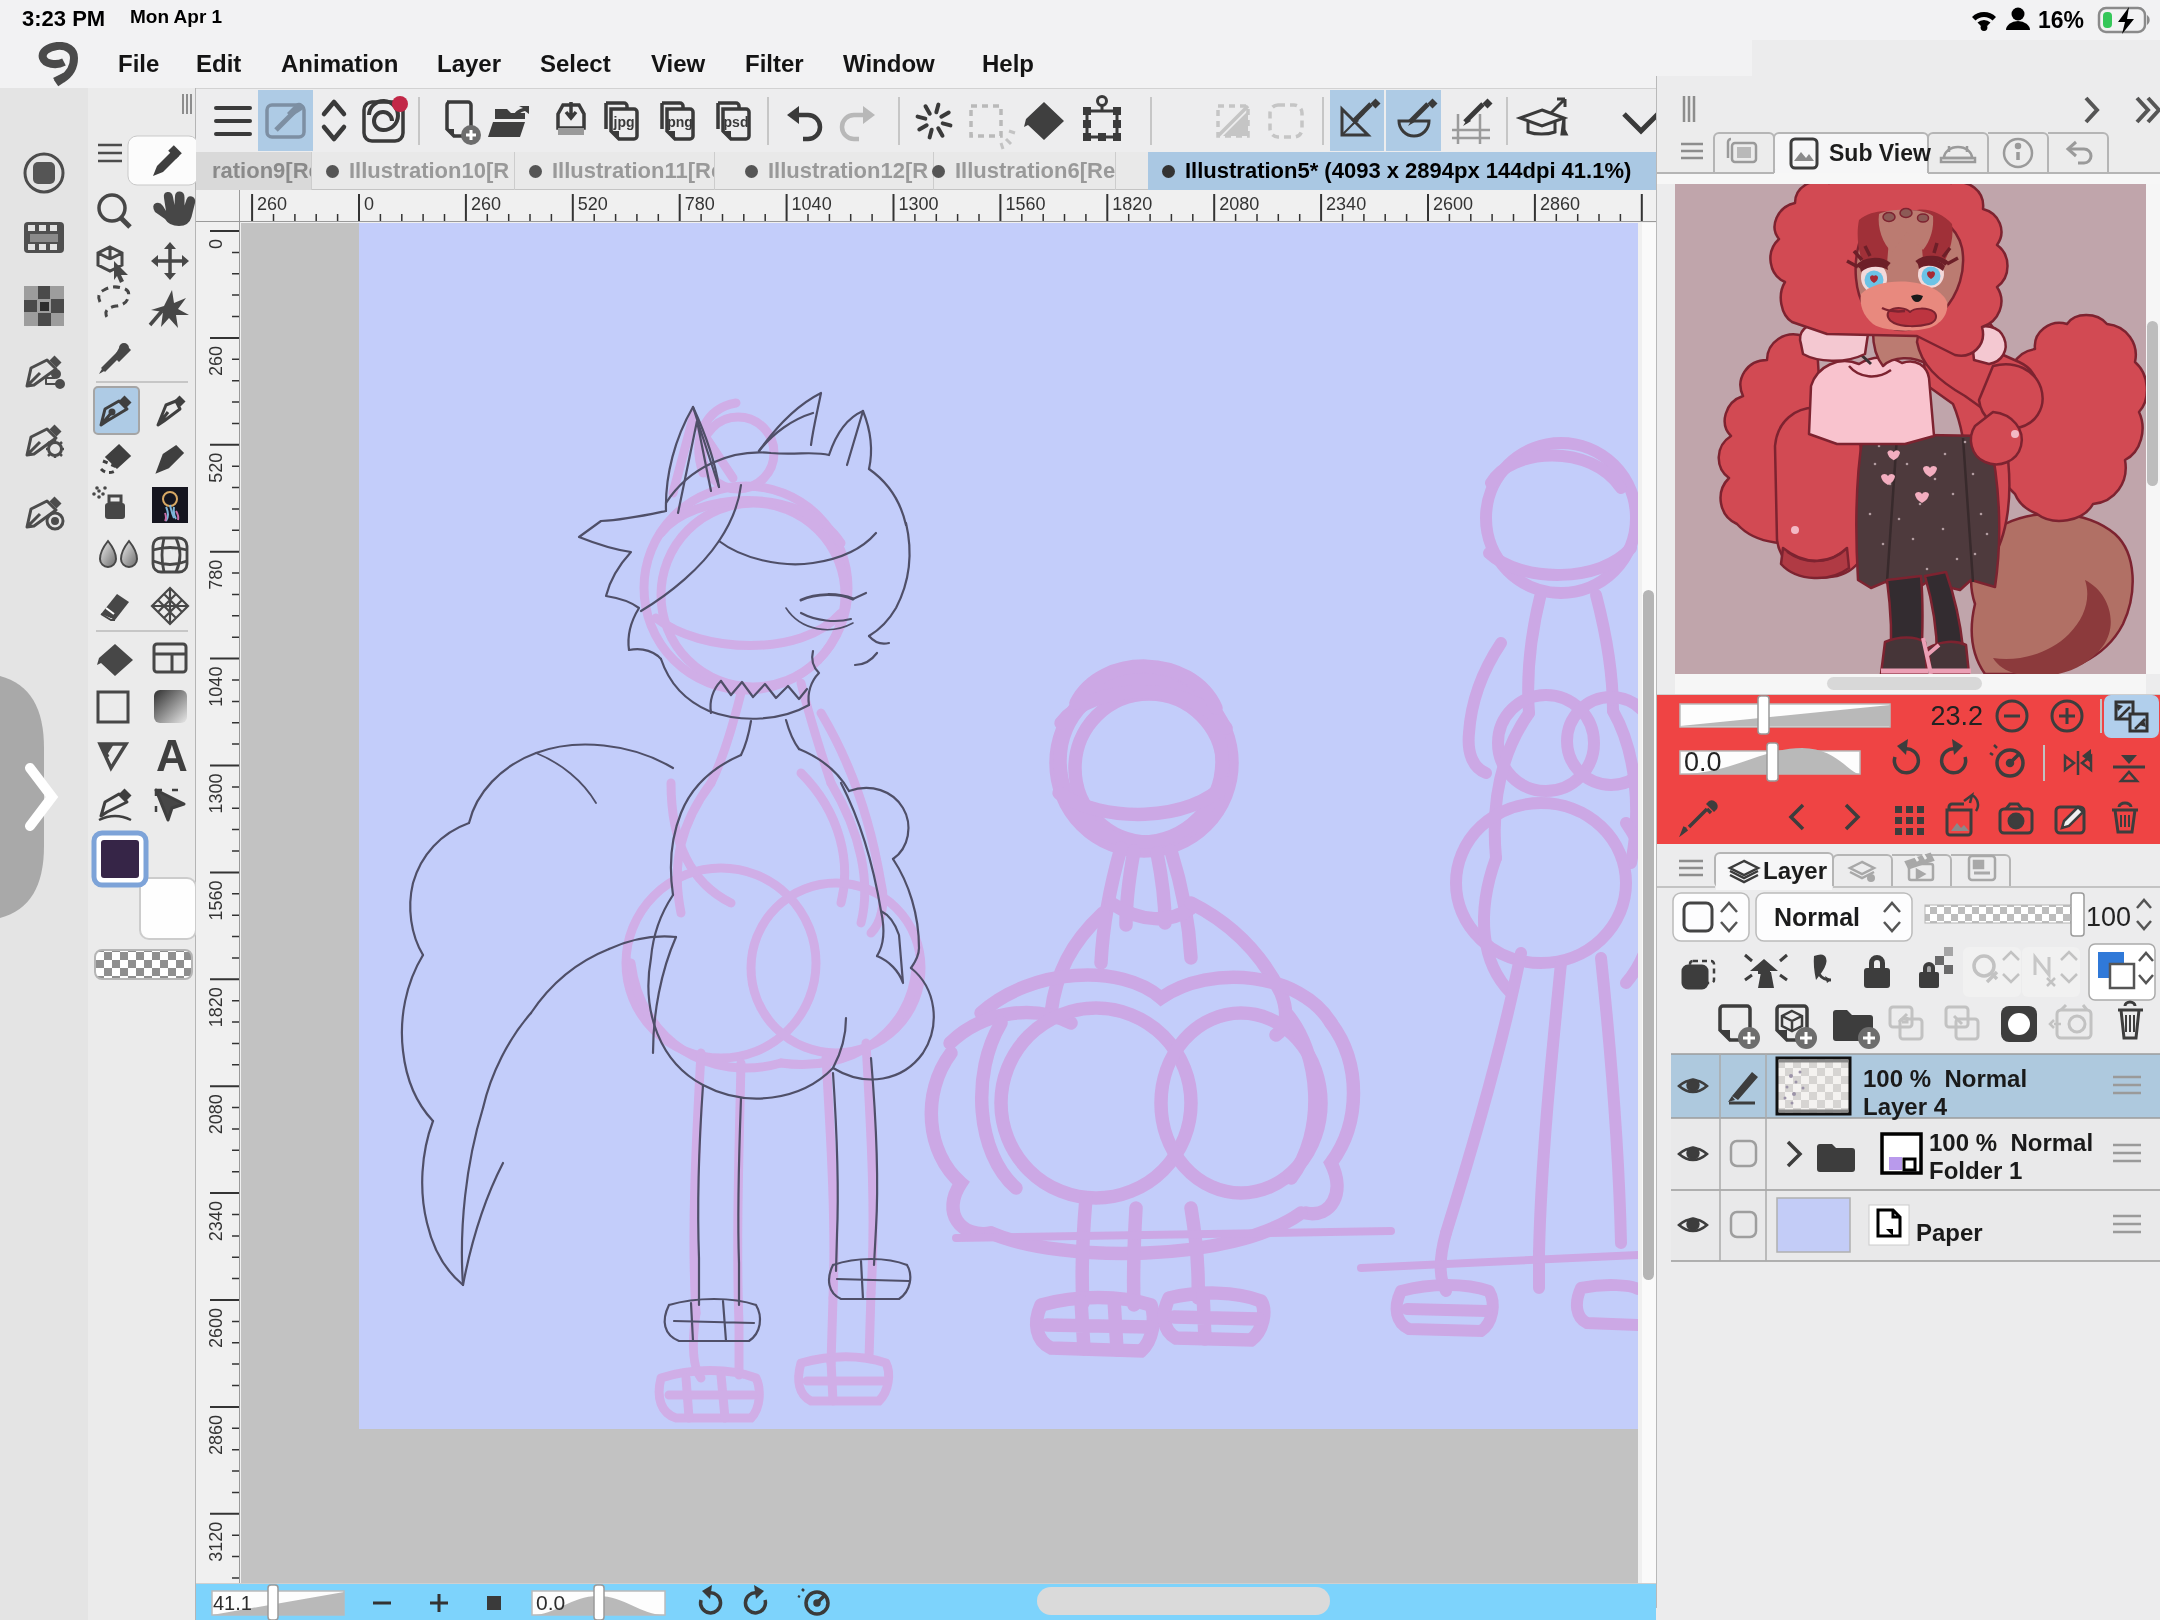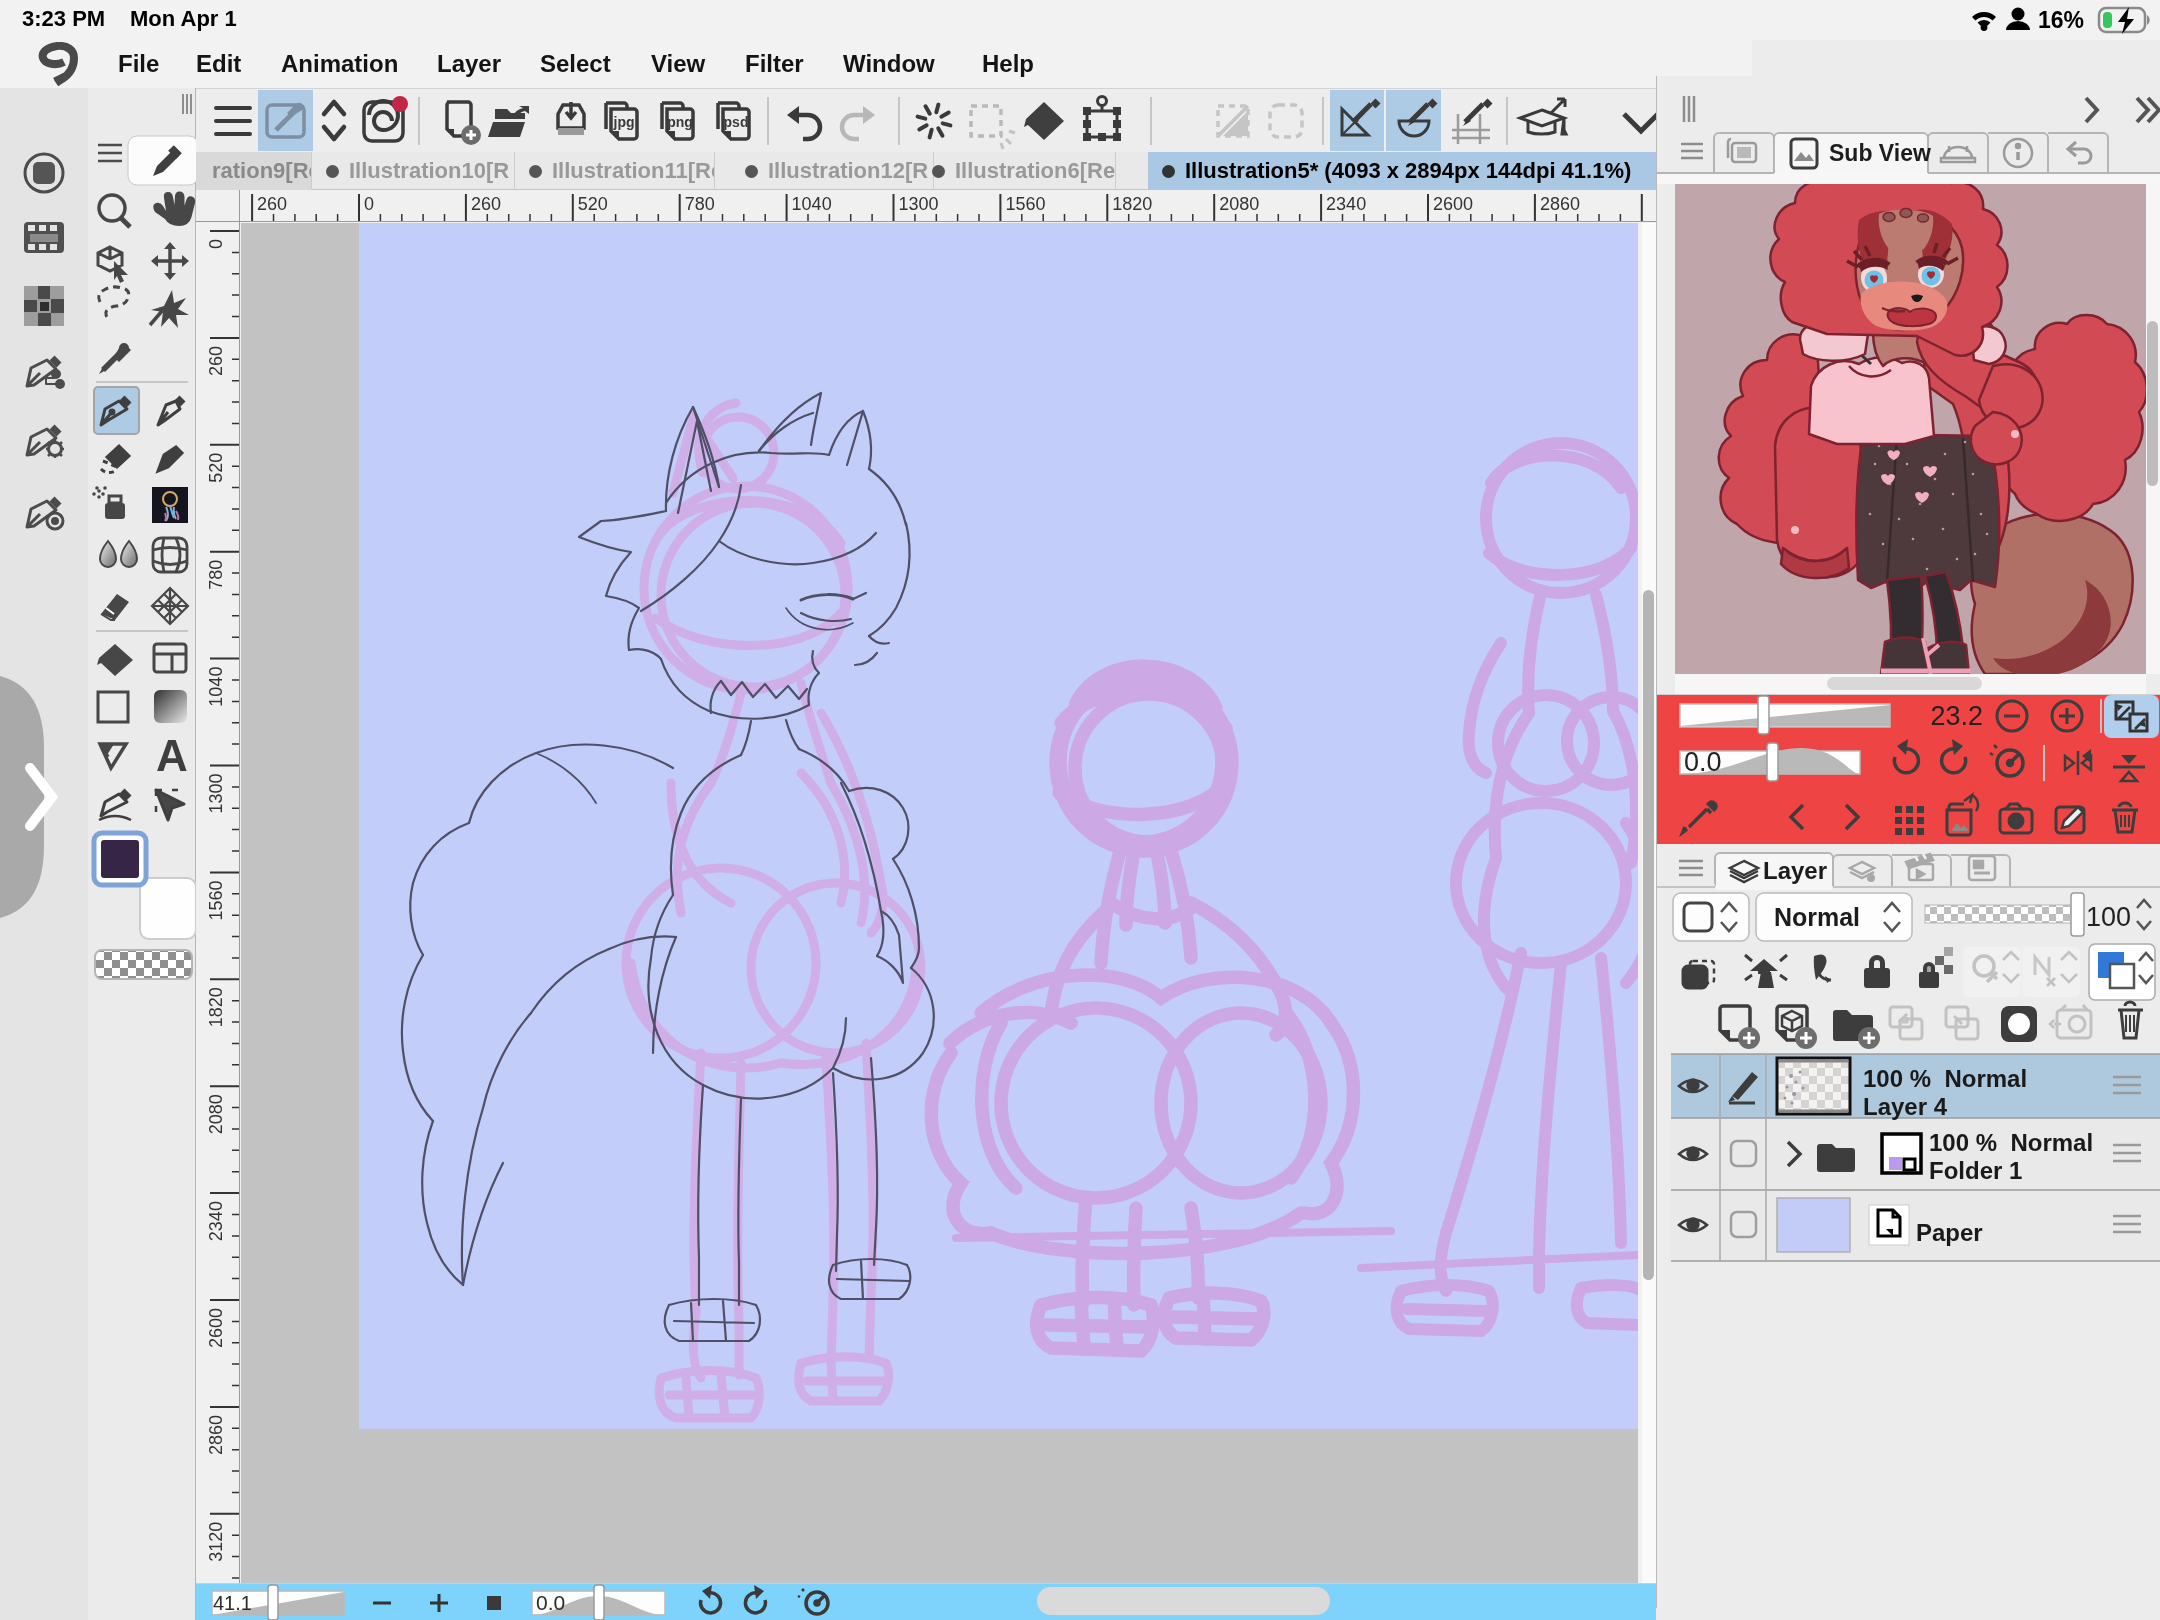--- a/index.html
+++ b/index.html
@@ -38,21 +38,21 @@
 #svhscroll { left:18px; top:598px; width:471px; height:20px; background:#f6f6f6;}
 #svhthumb { position:absolute; left:152px; top:3px; width:155px; height:13px; background:#d8d8d8; border-radius:7px;}
 #svctrl { left:0px; top:618px; width:504px; height:172px; background:#ef4444; border-top:1px solid #cfcfcf; border-bottom:2px solid #c2c2c2;}
 #layerpanel { left:0px; top:768px; width:504px; height:764px; background:#ececed;}
 </style>
 </head>
 <body>
 <div id="root">
   <div class="abs" id="statusbar">
     <div class="abs" style="left:22px;top:6px;font-size:22px;font-weight:700;color:#000;">3:23 PM</div>
-    <div class="abs" style="left:130px;top:6px;font-size:22px;font-weight:700;color:#000;text-align:right;">Mon Apr 1</div>
+    <div class="abs" style="left:130px;top:6px;font-size:19px;font-weight:700;color:#000;text-align:right;">Mon Apr 1</div>
     <div class="abs" id="statR">
       <svg width="200" height="40" viewBox="0 0 200 40" style="position:absolute;left:1960px;top:0;">
 
         <g fill="#000">
           <path d="M12 17 a17 17 0 0 1 24 0 l-3.5 3.6 a12 12 0 0 0 -17 0 Z"></path>
           <path d="M17.5 22.5 a9.5 9.5 0 0 1 13 0 l-3.4 3.5 a5 5 0 0 0 -6.2 0 Z"></path>
           <circle cx="24" cy="27.5" r="3.4"></circle>
         </g>
 
         <g fill="#000">

